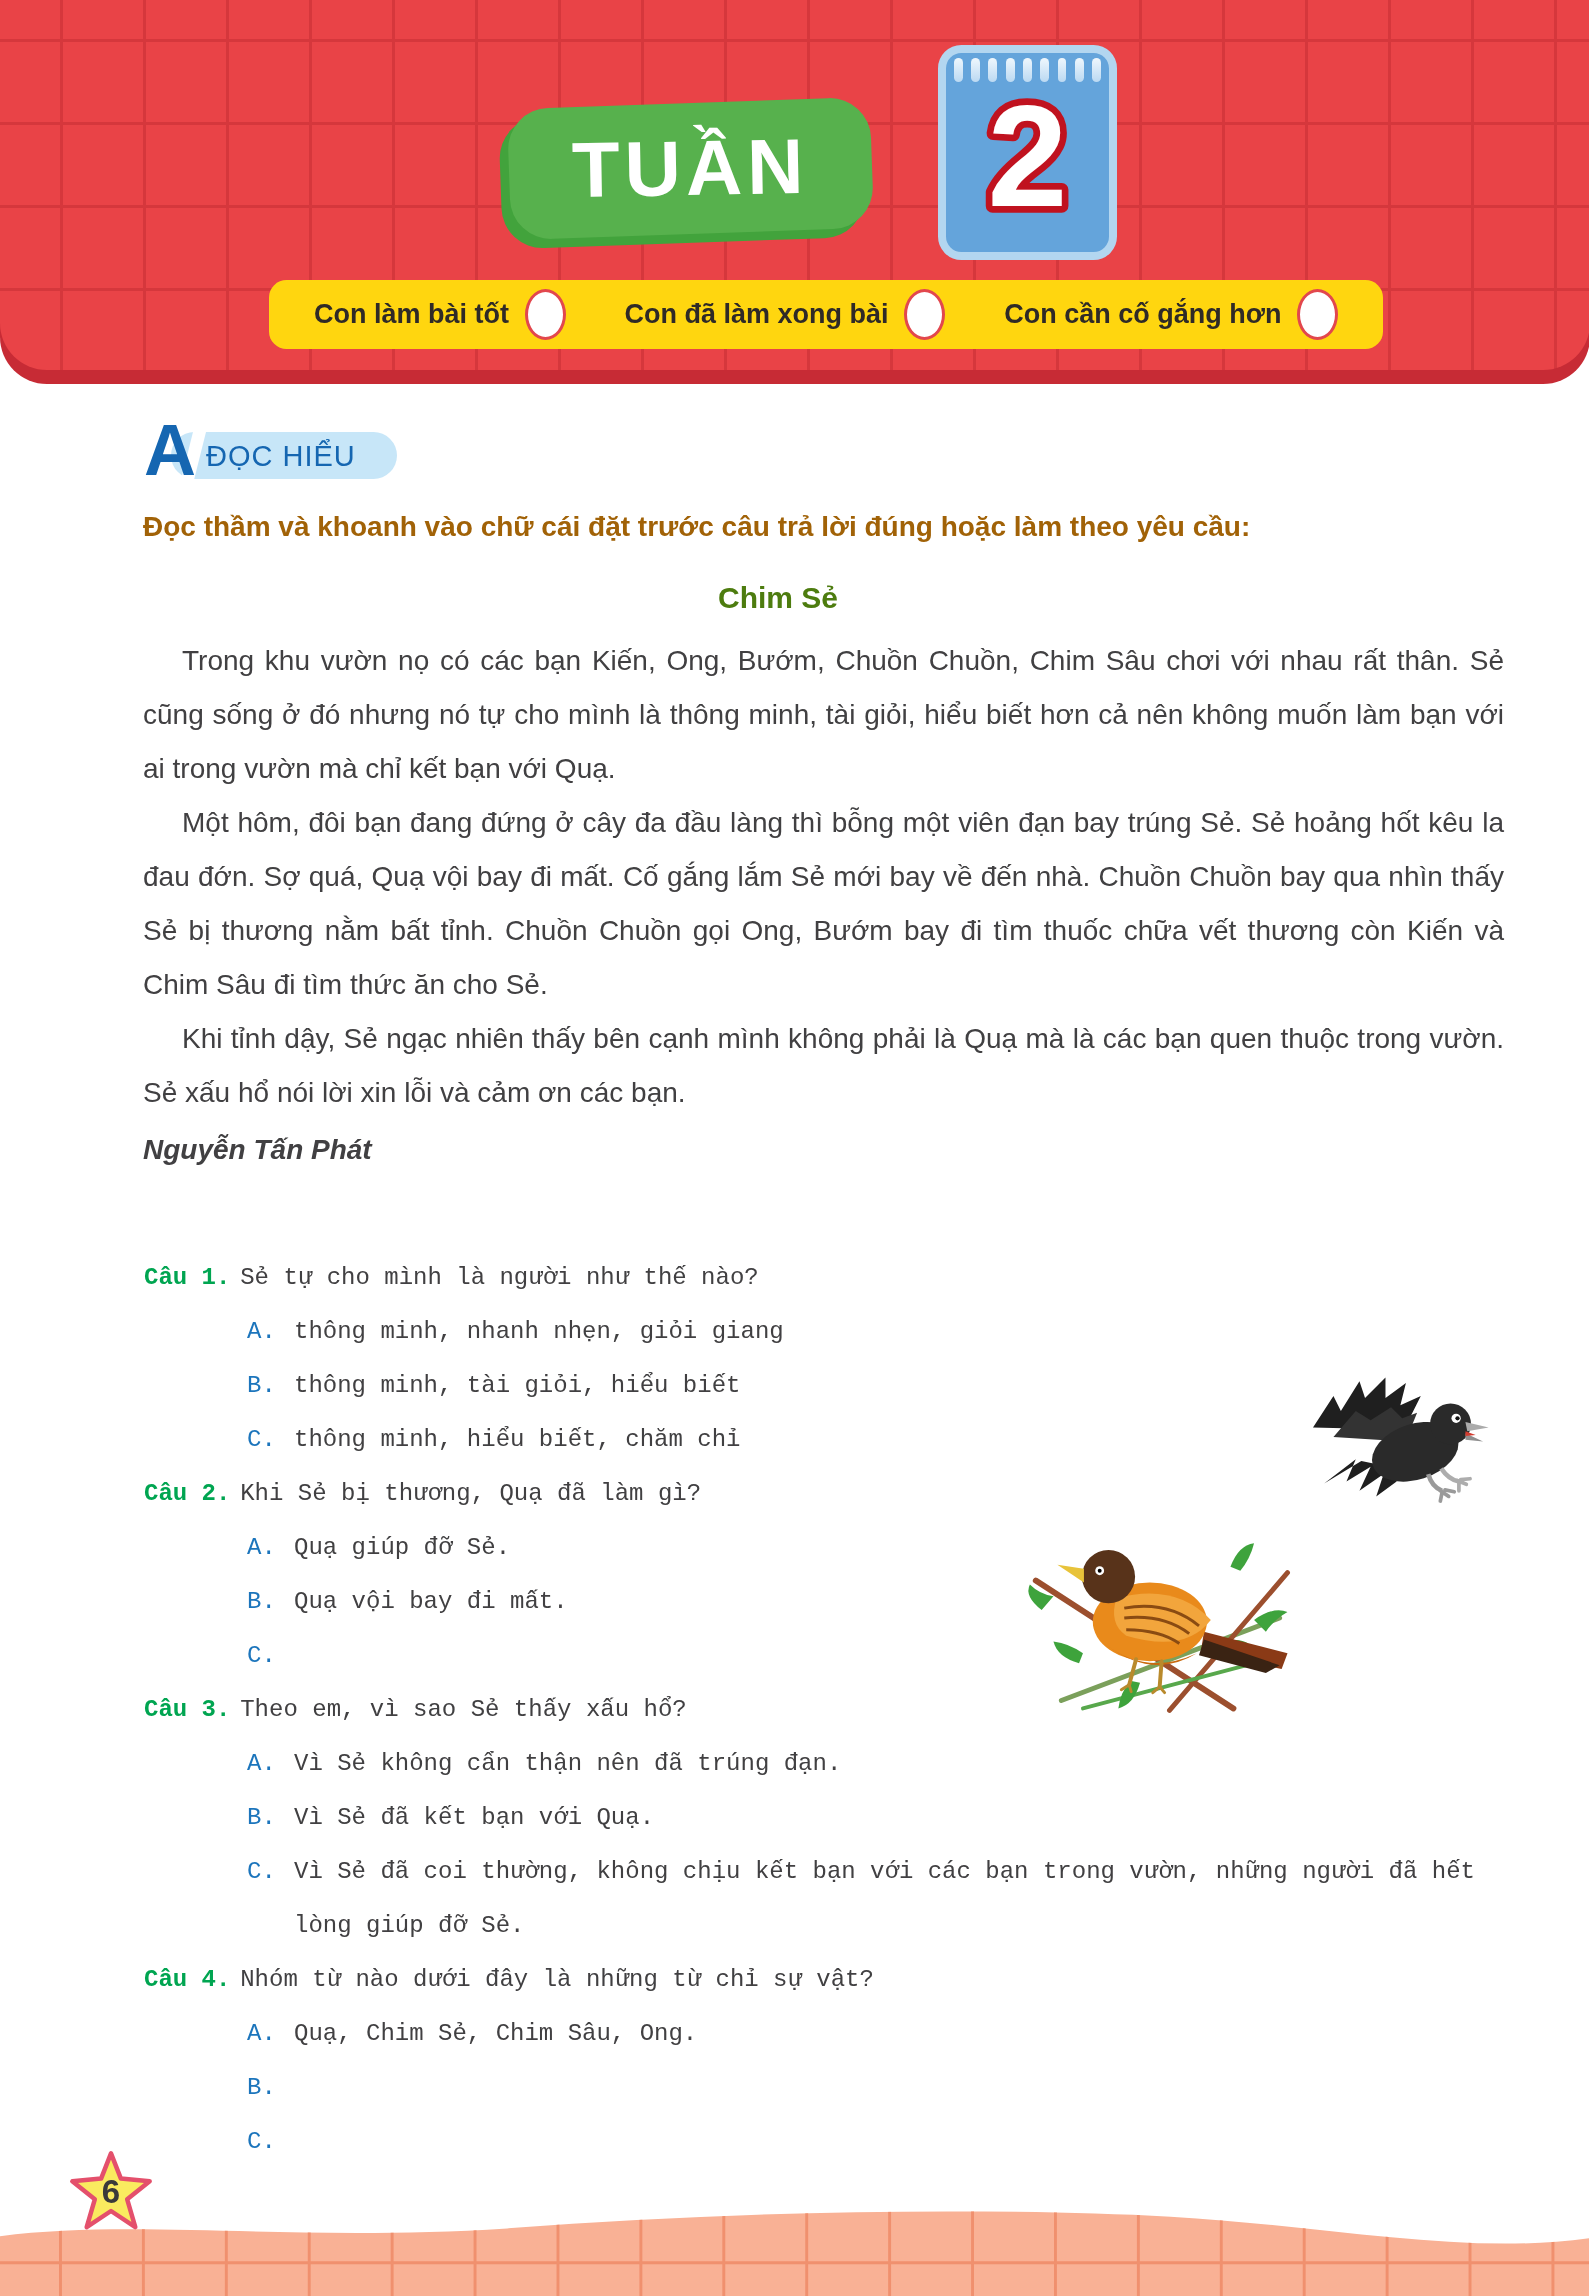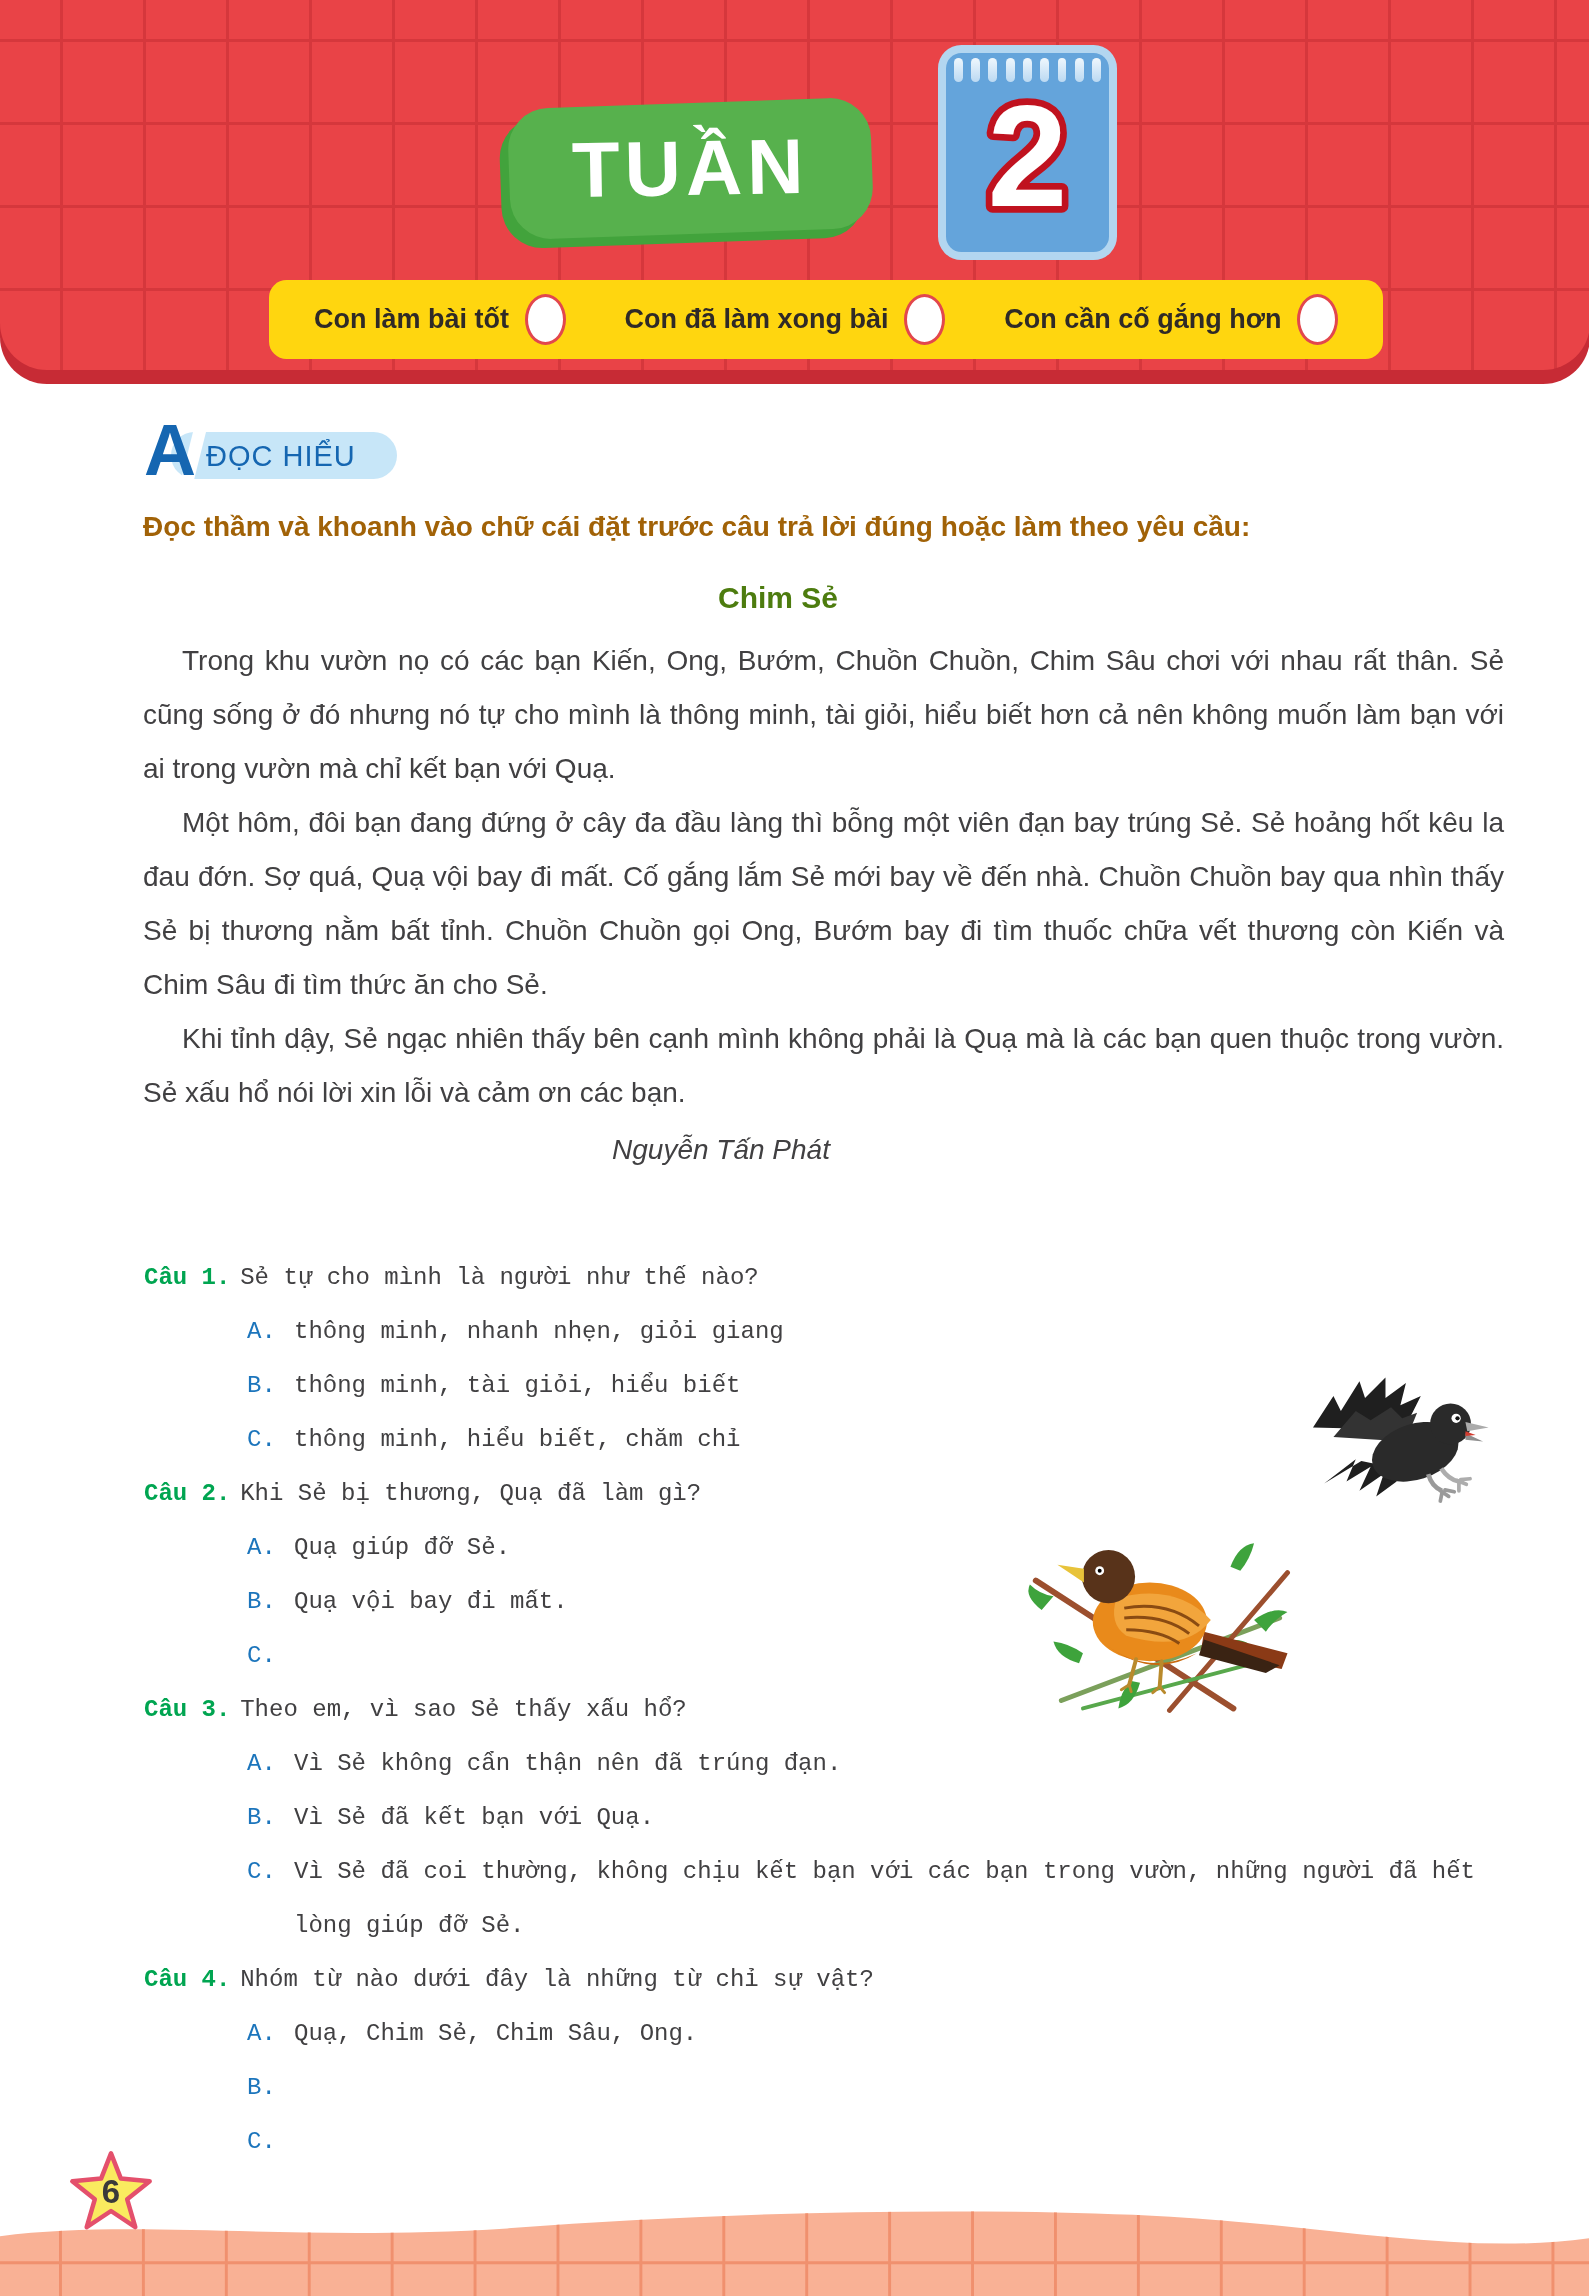--- a/index.html
+++ b/index.html
@@ -28,40 +28,40 @@
     border:8.8px solid #B3D6F0;border-radius:23.4px;box-sizing:border-box;
   }
   .calendar-rings{position:absolute;top:4.9px;left:7.8px;right:7.8px;display:flex;justify-content:space-between;}
   .ring{width:8.8px;height:24.4px;border-radius:4.9px;background:linear-gradient(#EFF7FD,#BBD9F2);}
   .calendar-num-svg{position:absolute;left:0;top:21.5px;width:100%;height:166px;}
   .calendar-num{font-family:"Liberation Sans",sans-serif;font-size:150px;font-weight:bold;fill:#ffffff;
     stroke:#C0121F;stroke-width:14px;paint-order:stroke;stroke-linejoin:round;}
 
   
   .banner{
-    position:absolute;left:269px;top:280px;width:1114px;height:79px;background:#FFD60F;border-radius:17.6px;
+    position:absolute;left:269px;top:280px;width:1114px;height:69px;background:#FFD60F;border-radius:17.6px;
     display:flex;align-items:center;justify-content:space-between;padding:0 45px;box-sizing:border-box;
   }
   .banner-item{display:flex;align-items:center;gap:15.6px;}
   .banner-label{font-size:27px;font-weight:bold;color:#2F2A27;}
   .answer-oval{width:41px;height:51px;background:#ffffff;border:3.9px solid #E2474D;border-radius:50%;box-sizing:border-box;}
 
   
   .section-a{position:absolute;left:144px;top:419px;width:410px;height:78px;}
   .pill{position:absolute;left:27px;top:12.7px;width:226px;height:47px;background:#C7E6F8;border-radius:25px;}
   .slash{position:absolute;left:43px;top:5.9px;width:12.7px;height:62px;background:#ffffff;transform:skewX(-14deg);}
   .letter-a{position:absolute;left:0;top:-9.8px;font-size:72px;font-weight:bold;color:#1566B1;}
   .section-title{position:absolute;left:62px;top:20.5px;font-size:29px;font-weight:normal;color:#1566B1;letter-spacing:1px;}
 
   
   .instruction{position:absolute;left:143px;top:511px;width:1365px;font-size:28px;font-weight:bold;color:#a16207;white-space:nowrap;}
   .story-title{position:absolute;left:144px;top:581px;width:1268px;text-align:center;font-size:30px;font-weight:bold;color:#4d7c0f;}
   .story{position:absolute;left:143px;top:634px;width:1361px;font-size:28px;color:#414042;line-height:54px;text-align:justify;}
   .story p{margin:0;text-indent:39px;}
-  .author{text-align:center;padding-right:205px;font-style:italic;margin-top:2.9px;}
+  .author{text-align:left;padding-right:205px;font-style:italic;margin-top:2.9px;font-weight:bold;}
 
   
   .questions{position:absolute;left:144px;top:1251px;width:1365px;font-size:24px;color:#414042;font-family:Liberation Mono, monospace;}
   .q-head{line-height:54px;}
   .q-label{color:#00A551;font-weight:bold;margin-right:9.8px;}
   .option{display:flex;line-height:54px;}
   .opt-letter{color:#1C75BC;margin-left:103px;width:47px;flex-shrink:0;}
   .opt-text{flex:1;}
 
   

